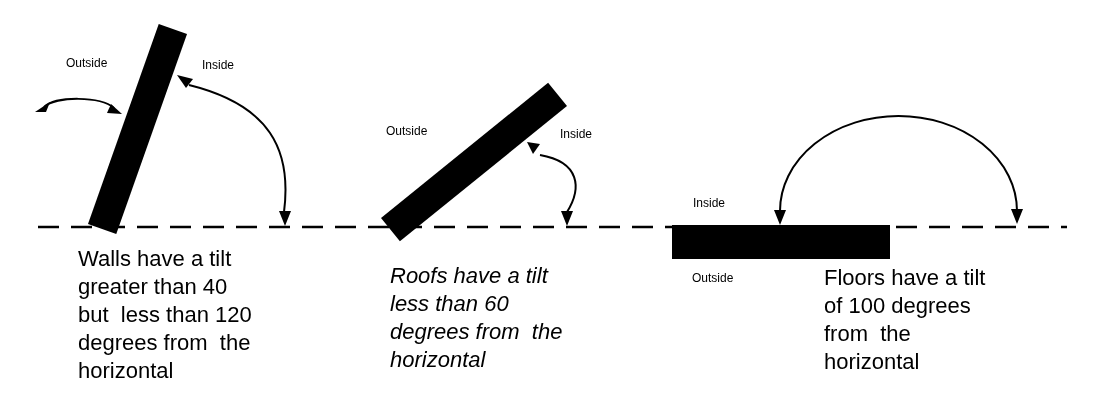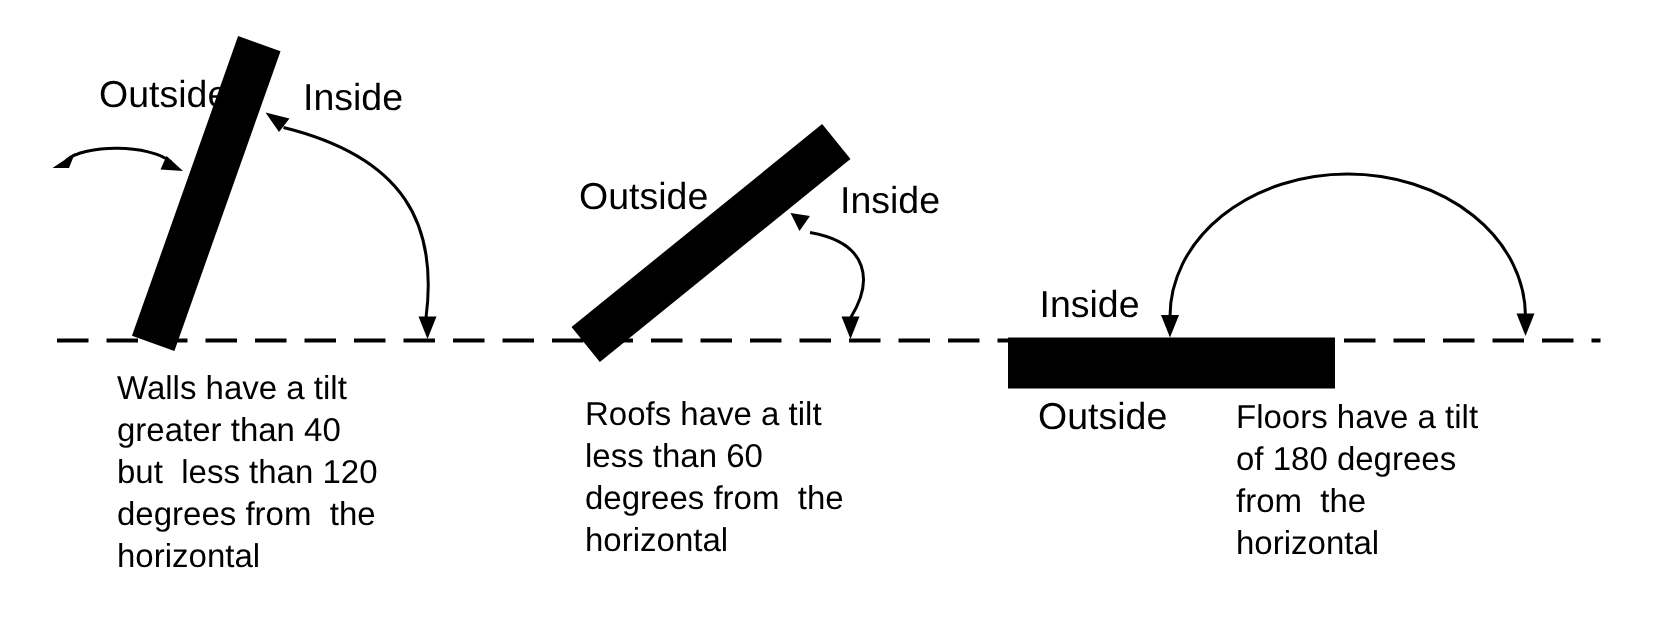--- a/index.html
+++ b/index.html
@@ -8,21 +8,21 @@
     width: 1106px;
     height: 414px;
     background: #ffffff;
     font-family: "Liberation Sans", sans-serif;
     color: #000000;
     overflow: hidden;
   }
   #diagram-svg { position: absolute; left: 0; top: 0; }
   .label {
     position: absolute;
-    font-size: 25px;
+    font-size: 12px;
     line-height: 20px;
     white-space: pre;
     color: #000000;
   }
   .caption {
     position: absolute;
     font-size: 22px;
     line-height: 28px;
     white-space: pre-wrap;
     color: #000000;
@@ -67,22 +67,22 @@
   <div class="label" style="left:560px; top:124px;">Inside</div>
 
   <div class="label" style="left:693px; top:193px;">Inside</div>
   <div class="label" style="left:692px; top:268px;">Outside</div>
 
   <div class="caption" style="left:78px; top:245px;">Walls have a tilt
 greater than 40
 but  less than 120
 degrees from  the
 horizontal</div>
-  <div class="caption" style="left:390px; top:262px;">Roofs have a tilt
+  <div class="caption" style="left:390px; top:262px;font-style:italic;">Roofs have a tilt
 less than 60
 degrees from  the
 horizontal</div>
   <div class="caption" style="left:824px; top:264px;">Floors have a tilt
-of 180 degrees
+of 100 degrees
 from  the
 horizontal</div>
 
 </div>
 
 </body></html>

